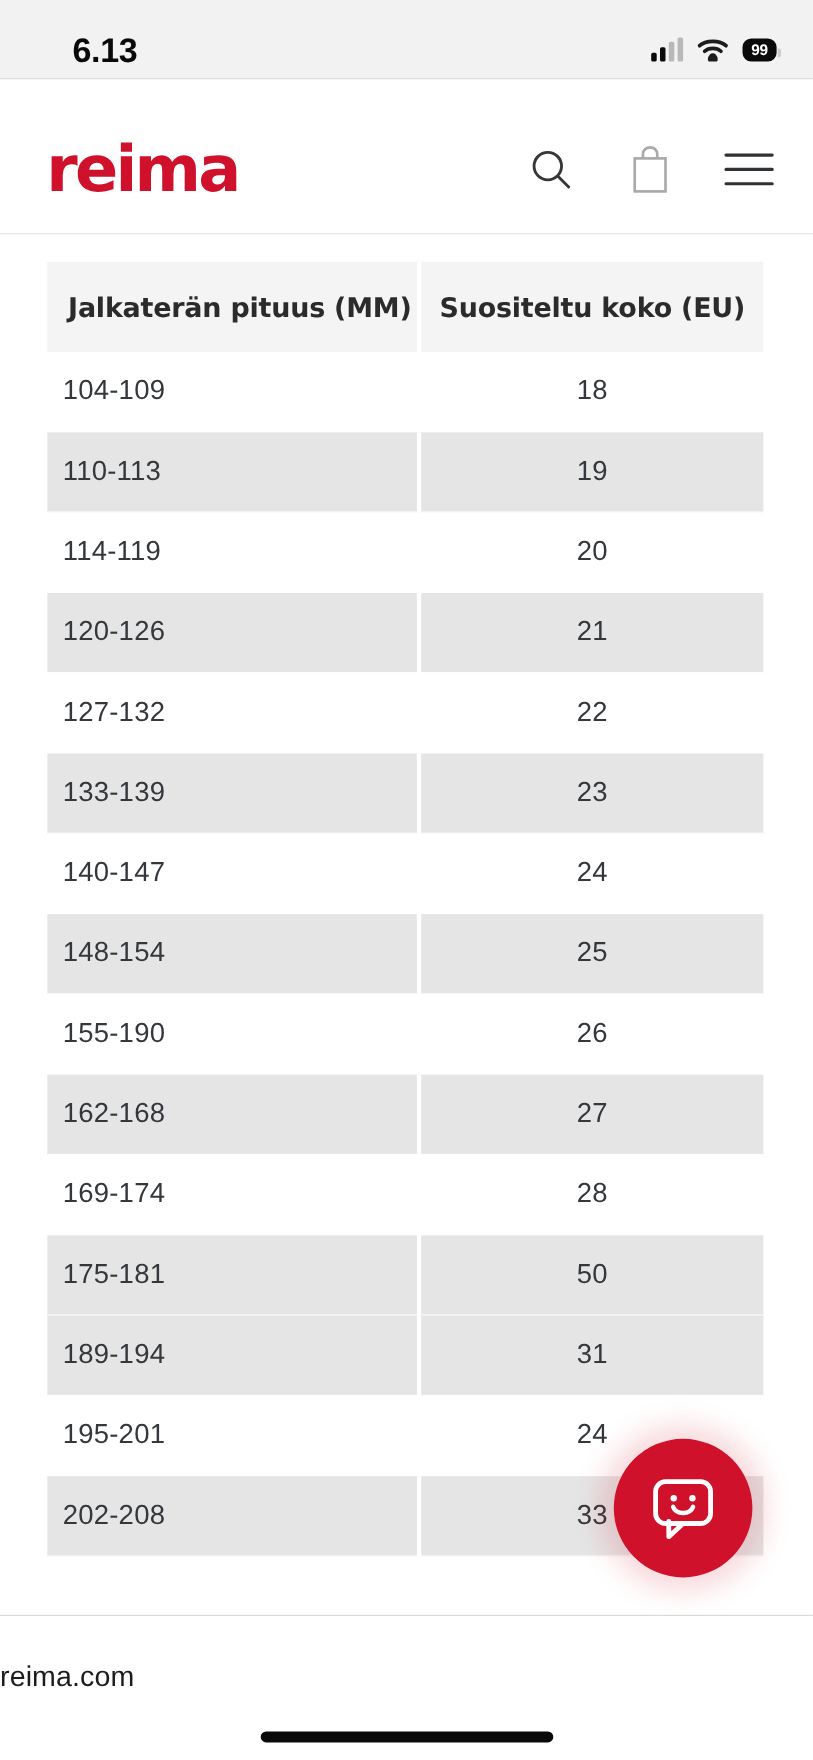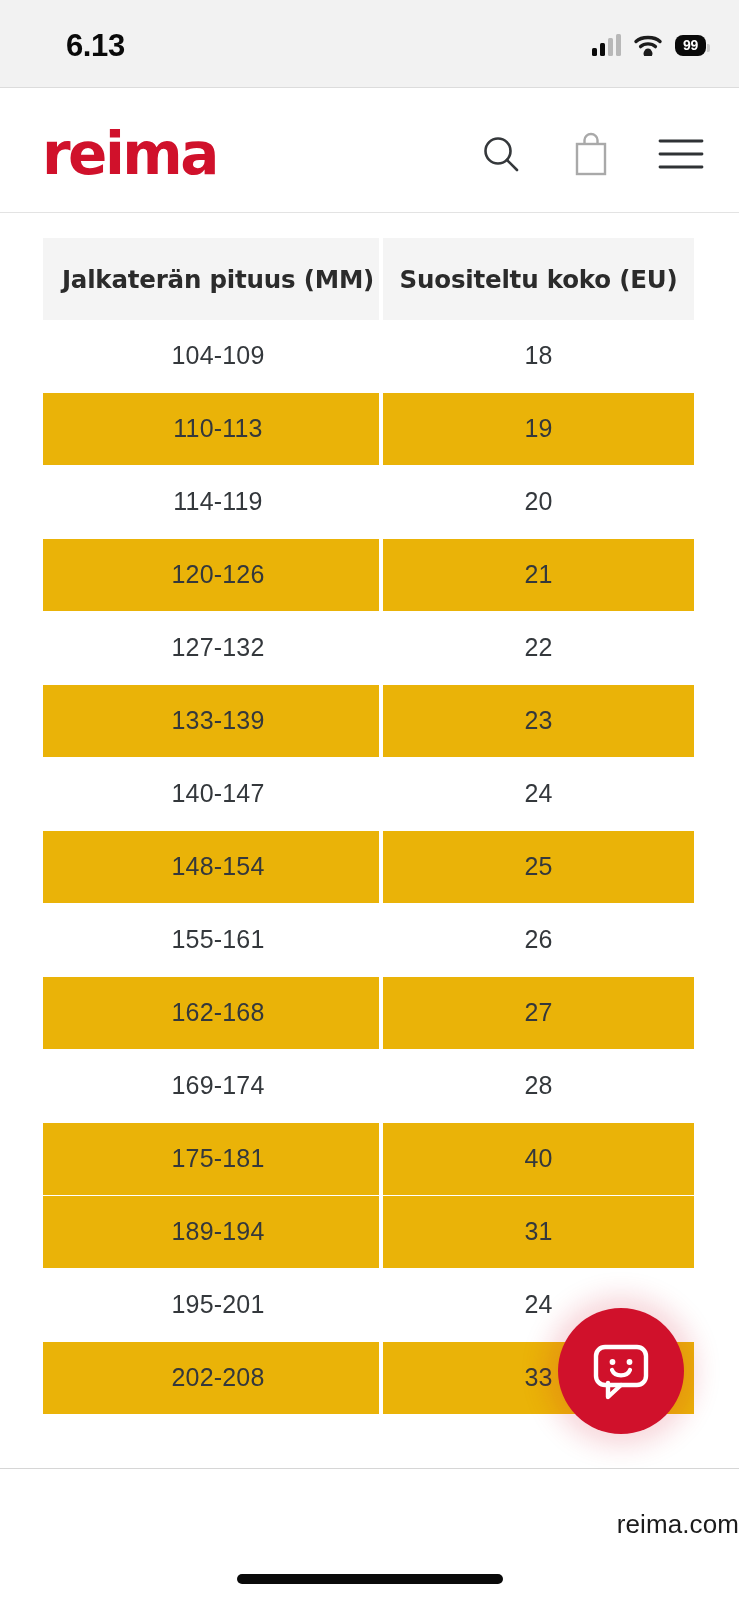--- a/index.html
+++ b/index.html
@@ -18,21 +18,21 @@
     height: 1600px;
     background: #ffffff;
     overflow: hidden;
   }
 
   
   .status-bar {
     position: absolute;
     top: 0; left: 0;
     width: 739px;
-    height: 88px;
+    height: 72px;
     background: #f2f2f2;
     border-bottom: 1px solid #dcdcdc;
   }
   .status-time {
     position: absolute;
     left: 66px;
     top: 28px;
     font-size: 31px;
     font-weight: 600;
     color: #0a0a0a;
@@ -151,29 +151,28 @@
   }
 
   table.size-table td {
     font-size: 25px;
     color: #34383c;
     padding: 21px 0 22px 14px;
     height: 72px;
     letter-spacing: 0.2px;
     border-right: 4px solid #ffffff;
     border-bottom: 1px solid #ffffff;
-    text-align: center;
   }
   table.size-table td.td-eu {
     text-align: center;
     padding-left: 0;
     border-right: none;
   }
   table.size-table tr.odd td { background: #ffffff; }
-  table.size-table tr.even td { background: #eab308; }
+  table.size-table tr.even td { background: #e5e5e5; }
 
   
   .chat-fab {
     position: absolute;
     left: 558px;
     top: 1308px;
     width: 126px;
     height: 126px;
     border-radius: 50%;
     background: #D0112B;
@@ -195,21 +194,21 @@
     width: 739px;
     height: 132px;
     background: #ffffff;
     border-top: 1px solid #d6d6d6;
     z-index: 10;
   }
   .browser-url {
     position: absolute;
     top: 40px;
     width: 100%;
-    text-align: right;
+    text-align: left;
     font-size: 26px;
     color: #1c1c1c;
     letter-spacing: 0.1px;
   }
   .home-indicator {
     position: absolute;
     bottom: 16px;
     left: 50%;
     transform: translateX(-50%);
     width: 266px;
@@ -317,34 +316,34 @@
           </tr>
           <tr class="odd">
             <td class="td-len">140-147</td>
             <td class="td-eu">24</td>
           </tr>
           <tr class="even">
             <td class="td-len">148-154</td>
             <td class="td-eu">25</td>
           </tr>
           <tr class="odd">
-            <td class="td-len">155-161</td>
+            <td class="td-len">155-190</td>
             <td class="td-eu">26</td>
           </tr>
           <tr class="even">
             <td class="td-len">162-168</td>
             <td class="td-eu">27</td>
           </tr>
           <tr class="odd">
             <td class="td-len">169-174</td>
             <td class="td-eu">28</td>
           </tr>
           <tr class="even">
             <td class="td-len">175-181</td>
-            <td class="td-eu">40</td>
+            <td class="td-eu">50</td>
           </tr>
           <tr class="even">
             <td class="td-len">189-194</td>
             <td class="td-eu">31</td>
           </tr>
           <tr class="odd">
             <td class="td-len">195-201</td>
             <td class="td-eu">24</td>
           </tr>
           <tr class="even">

